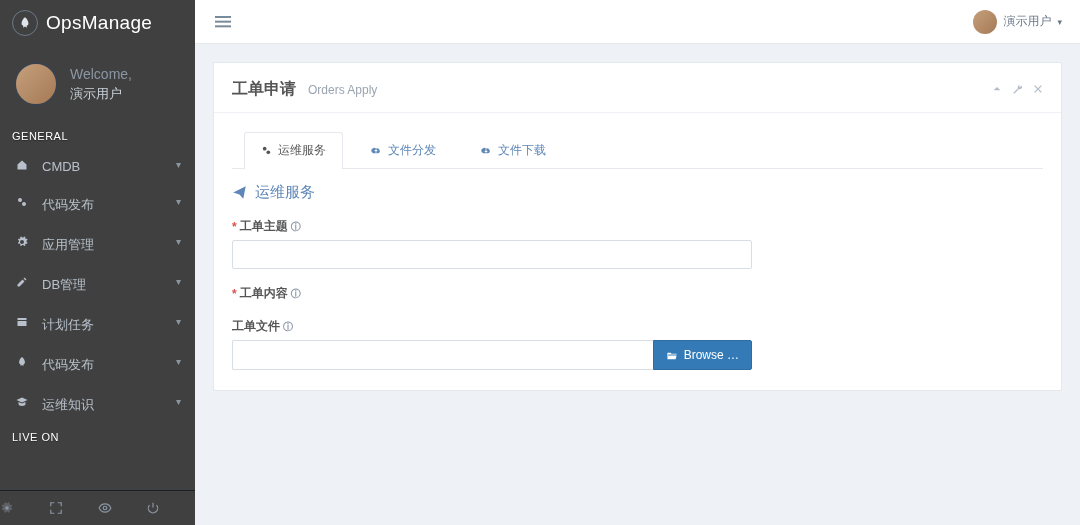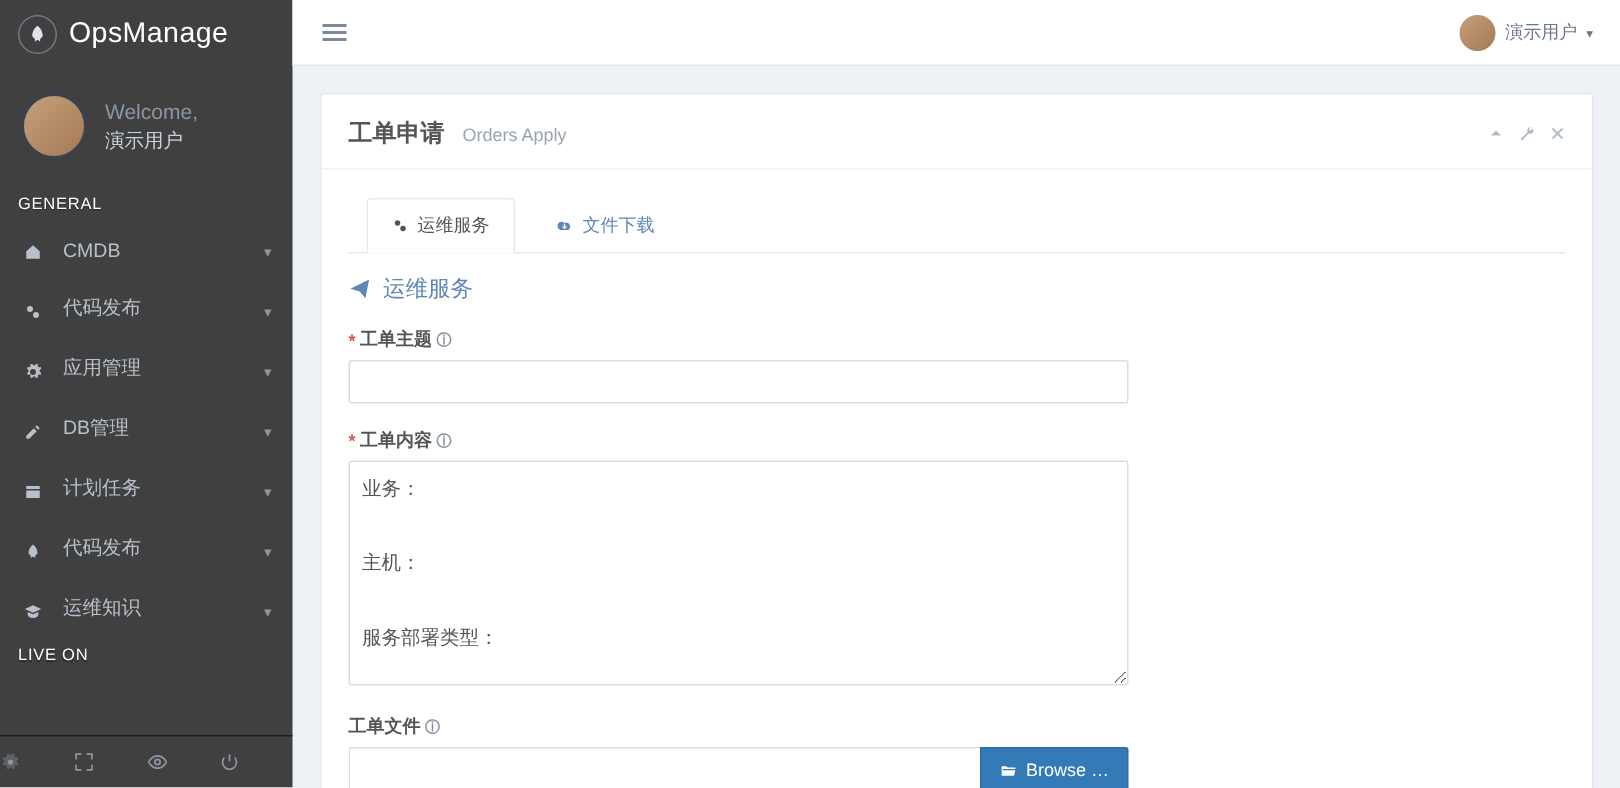--- a/index.html
+++ b/index.html
@@ -8,21 +8,21 @@
     .sidebar { width:195px; background:#404040; color:#bac3cc; display:flex; flex-direction:column; }
     .brand { display:flex; align-items:center; gap:8px; padding:10px 12px 12px; }
     .brand-icon { width:26px; height:26px; border-radius:50%; border:1px solid #6c7a89; display:flex; align-items:center; justify-content:center; color:#dfe4ea; }
     .brand-text { color:#fff; font-size:19px; font-weight:400; letter-spacing:.3px; }
     .user-block { display:flex; align-items:center; gap:12px; padding:14px 14px 18px; }
     .avatar { width:44px; height:44px; border-radius:50%; background:linear-gradient(135deg,#c59f7c,#a57a55); border:2px solid #3a424d; }
     .welcome small{ font-size:14px; color:#8b96a3; display:block; line-height:1.4; }
     .welcome span{ font-size:13px; color:#c9d2db; display:block; line-height:1.4; }
     .section-title { font-size:11px; font-weight:400; color:#fff; padding:6px 12px; text-shadow:0 1px 1px rgba(0,0,0,.4); letter-spacing:.5px; }
     .nav { list-style:none; }
-    .nav li { display:flex; align-items:flex-end; padding:11px 14px 11px 12px; color:#b7c0cb; cursor:pointer; font-size:13px; }
+    .nav li { display:flex; align-items:flex-start; padding:11px 14px 11px 12px; color:#b7c0cb; cursor:pointer; font-size:13px; }
     .nav .ic { width:20px; display:inline-flex; justify-content:center; margin-right:10px; }
     .nav .chev { margin-left:auto; font-size:10px; color:#8b96a3; }
     .bottom-bar { margin-top:auto; display:flex; border-top:1px solid #1a2027; }
     .bottom-bar div { flex:1; text-align:center; padding:10px 0; color:#8b96a3; cursor:pointer; }
     .main { flex:1; display:flex; flex-direction:column; }
     .topbar { height:44px; background:#fff; display:flex; align-items:center; padding:0 18px; border-bottom:1px solid #e5e8ec; }
     .hamburger { color:#7b8a9a; font-size:20px; cursor:pointer; }
     .user-menu { margin-left:auto; display:flex; align-items:center; gap:6px; color:#6b7888; font-size:12px; cursor:pointer; }
     .ava-sm { width:24px; height:24px; border-radius:50%; background:linear-gradient(135deg,#c59f7c,#a57a55); }
     .content { padding:18px; flex:1; overflow:auto; }
@@ -208,20 +208,28 @@
                   <svg width="11" height="11" viewBox="0 0 24 24" fill="currentColor">
                     <circle cx="8" cy="8" r="4"></circle>
                     <circle cx="16" cy="16" r="4"></circle>
                   </svg>
                 </span>
               <span>运维服务</span>
             </div>
             <div class="tab">
               <span>
                   <svg width="12" height="11" viewBox="0 0 24 24" fill="currentColor">
+                    <path d="M6 18a6 6 0 116-10 5 5 0 015 10H6zm6-9l-4 4h3v4h2v-4h3l-4-4z"></path>
+                  </svg>
+                </span>
+              <span>文件分发</span>
+            </div>
+            <div class="tab">
+              <span>
+                  <svg width="12" height="11" viewBox="0 0 24 24" fill="currentColor">
                     <path d="M6 18a6 6 0 116-10 5 5 0 015 10H6zm6-1l4-4h-3V9h-2v4H8l4 4z"></path>
                   </svg>
                 </span>
               <span>文件下载</span>
             </div>
           </div>
 
           <div class="section-h">
             <span>
                 <svg width="15" height="15" viewBox="0 0 24 24" fill="currentColor">
@@ -239,25 +247,20 @@
             </div>
             <input class="input" type="text" style="">
           </div>
 
           <div class="form-group">
             <div class="form-label">
               <span class="req">*</span>
               <span>工单内容</span>
               <span class="info-ic">ⓘ</span>
             </div>
-            <textarea class="textarea" style="">业务：
-
-主机：
-
-服务部署类型：</textarea>
           </div>
 
           <div class="form-group" style="margin-bottom:0">
             <div class="form-label">
               <span>工单文件</span>
               <span class="info-ic">ⓘ</span>
             </div>
             <div class="file-row">
               <input class="file-input" type="text" readonly="" style="">
               <button class="browse-btn">

